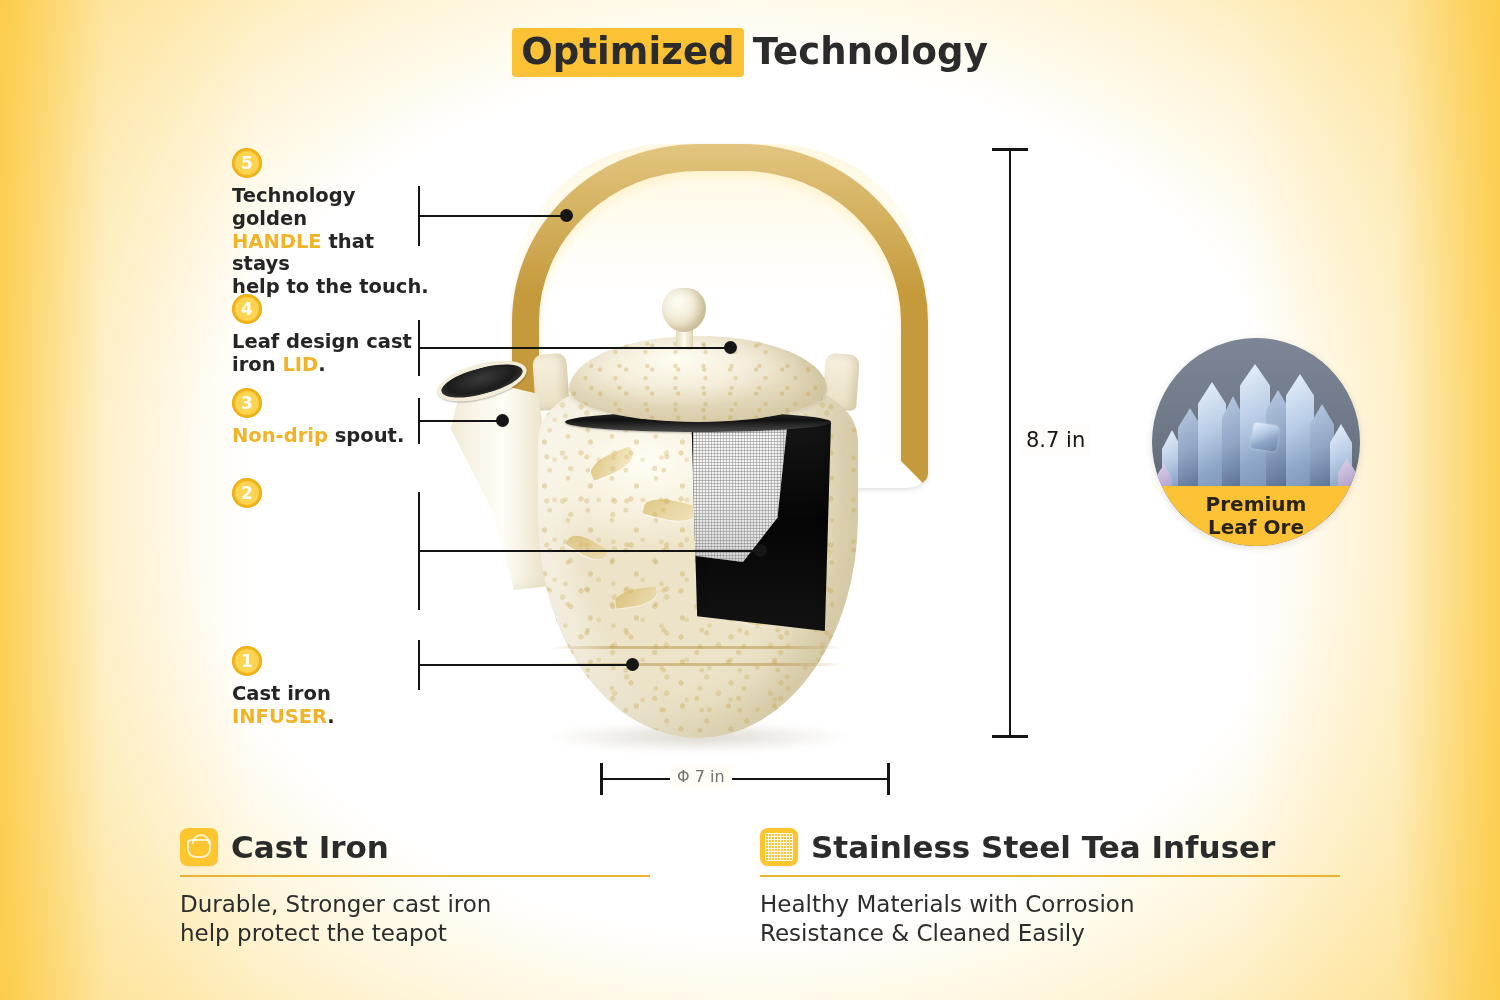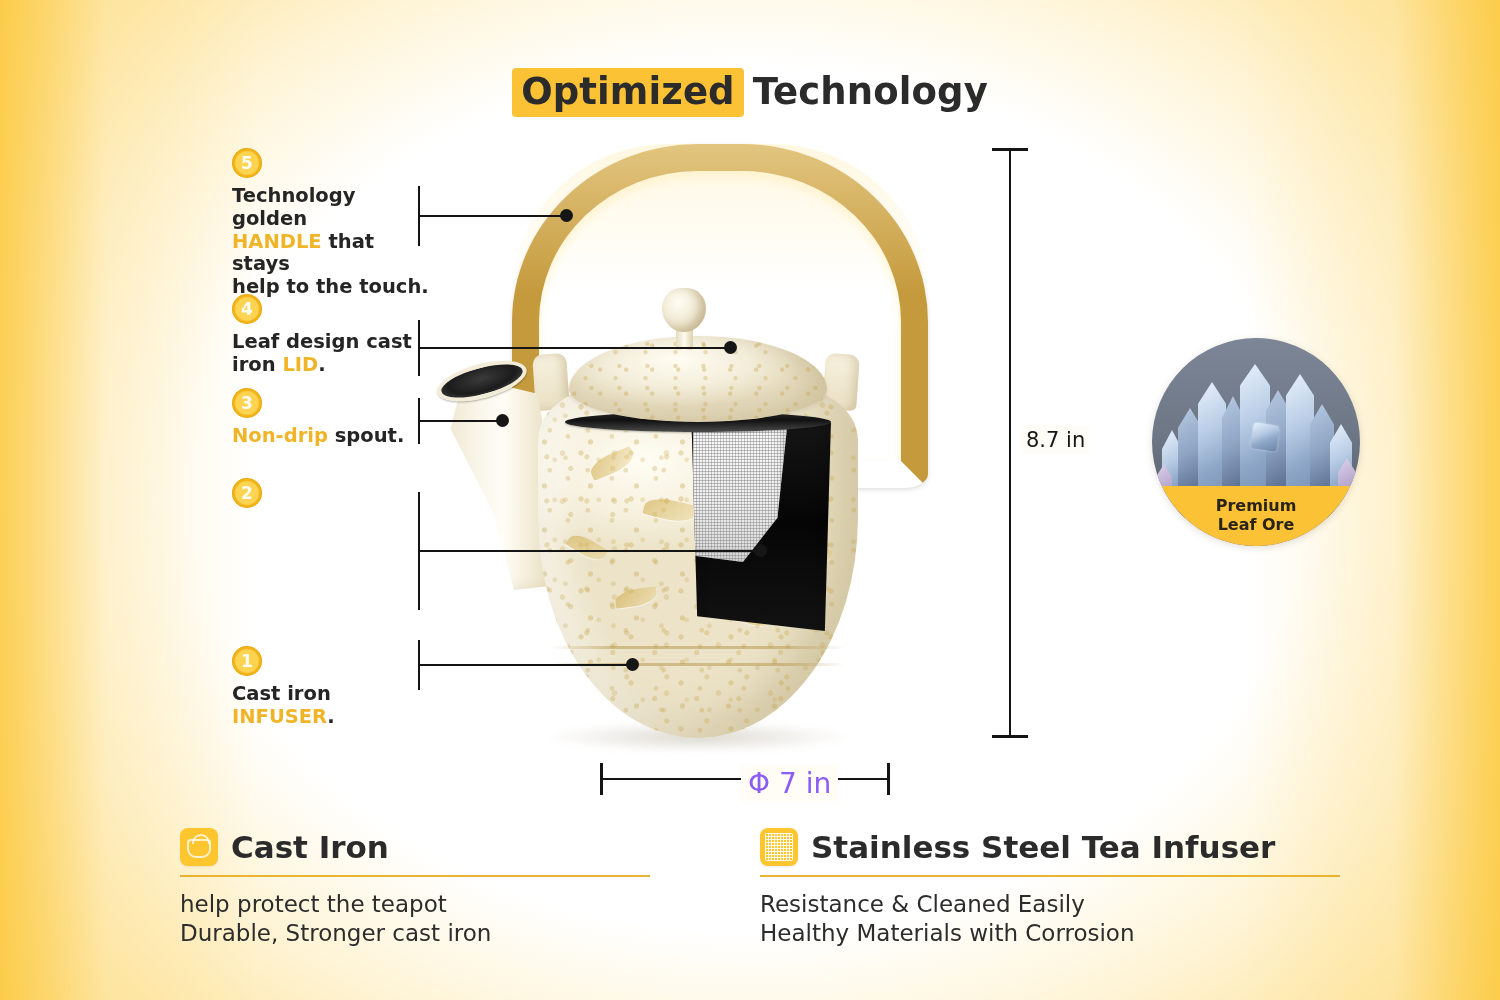--- a/index.html
+++ b/index.html
@@ -15,21 +15,21 @@
   }
   .stage::after{
     content:"";position:absolute;inset:0;pointer-events:none;
     background:
       linear-gradient(to right, rgba(252,201,63,0.85) 0%, rgba(253,226,150,0.35) 7%, rgba(255,255,255,0) 17%),
       linear-gradient(to left,  rgba(252,201,63,0.85) 0%, rgba(253,226,150,0.35) 7%, rgba(255,255,255,0) 17%);
   }
 
   
   .title-wrap{position:absolute;left:0;right:0;top:30px;text-align:center;z-index:6;}
-  .title{display:inline-block;font-size:37px;font-weight:700;color:#2b2b2b;letter-spacing:.1px;white-space:nowrap;margin-top:40px;}
+  .title{display:inline-block;font-size:37px;font-weight:700;color:#2b2b2b;letter-spacing:.1px;white-space:nowrap;}
   .title .hl{background:#fcc236;padding:2px 9px 4px;border-radius:4px;color:#2b2b2b;}
   .title .rest{margin-left:9px;}
 
   
   .callouts{position:absolute;left:232px;top:148px;width:200px;z-index:6;}
   .co{position:absolute;left:0;width:205px;}
   .badge{
     width:30px;height:30px;border-radius:50%;
     background:radial-gradient(circle at 50% 50%, #fdd451 0%, #fdd451 52%, #f2b418 60%, #f5bb22 100%);
     box-shadow:0 0 0 1px rgba(220,165,15,.55) inset;
@@ -177,39 +177,39 @@
   .dim-v .cap.b{bottom:0;}
   .dim-v-label{
     position:absolute;left:1021px;top:425px;font-size:21px;color:#171717;
     background:#fffdf8;padding:3px 5px;z-index:7;white-space:nowrap;
   }
   .dim-h{position:absolute;left:600px;top:778px;width:290px;height:2px;background:#141414;z-index:6;}
   .dim-h .cap{position:absolute;top:-15px;width:3px;height:32px;background:#141414;}
   .dim-h .cap.l{left:0;}
   .dim-h .cap.r{right:0;}
   .dim-h-label{
-    position:absolute;left:741px;top:765px;font-size:28px;color:#8b5cf6;
+    position:absolute;left:670px;top:765px;font-size:16px;color:#737373;
     background:#fffdf6;padding:2px 7px;z-index:7;white-space:nowrap;
   }
 
   
   .ore{
     position:absolute;left:1152px;top:338px;width:208px;height:208px;border-radius:50%;
     overflow:hidden;z-index:6;box-shadow:0 2px 7px rgba(90,80,50,.18);
     background:linear-gradient(to bottom,#7d8696 0%, #6d7786 46%, #5d6675 72%, #555e6c 100%);
   }
   .ore .xtal{position:absolute;background:linear-gradient(150deg,#e8f1fb 0%, #b9cde6 36%, #8ea7c8 62%, #6c85a8 100%);box-shadow:0 0 3px rgba(255,255,255,.4);}
   .ore .xtal.d{background:linear-gradient(150deg,#b7c9e2 0%,#8fa5c4 40%,#5d7293 75%,#46587a 100%);}
   .ore .xtal.p{background:linear-gradient(150deg,#ddd3ea 0%,#b7a8cf 45%,#8d7db0 100%);}
   .ore-banner{
     position:absolute;left:0;right:0;bottom:0;height:60px;background:#fcc236;
     display:flex;flex-direction:column;align-items:center;justify-content:center;
     line-height:1.16;
   }
-  .ore-banner span{font-size:16px;font-weight:700;color:#2a2317;}
+  .ore-banner span{font-size:20px;font-weight:700;color:#2a2317;}
 
   
   .feat{position:absolute;z-index:6;}
   .feat.one{left:180px;top:828px;width:470px;}
   .feat.two{left:760px;top:828px;width:580px;}
   .feat-head{display:flex;align-items:center;gap:13px;}
   .fi{width:38px;height:38px;border-radius:8px;background:#fdc62f;position:relative;flex:0 0 auto;box-shadow:0 1px 2px rgba(0,0,0,.08);}
   .fi.mesh-i::after{
     content:"";position:absolute;inset:5px;border-radius:2px;
     background:
@@ -360,30 +360,30 @@
     </div>
   </div>
 
   <div class="feat one">
     <div class="feat-head">
       <div class="fi pot-i"></div>
       <div class="feat-title">Cast Iron</div>
     </div>
     <div class="feat-rule"></div>
     <div class="feat-desc">
+      <div>Durable, Stronger cast iron</div>
       <div>help protect the teapot</div>
-      <div>Durable, Stronger cast iron</div>
     </div>
   </div>
 
   <div class="feat two">
     <div class="feat-head">
       <div class="fi mesh-i"></div>
       <div class="feat-title">Stainless Steel Tea Infuser</div>
     </div>
     <div class="feat-rule"></div>
     <div class="feat-desc">
+      <div>Healthy Materials with Corrosion</div>
       <div>Resistance &amp; Cleaned Easily</div>
-      <div>Healthy Materials with Corrosion</div>
     </div>
   </div>
 
 </div>
 
 </body></html>

